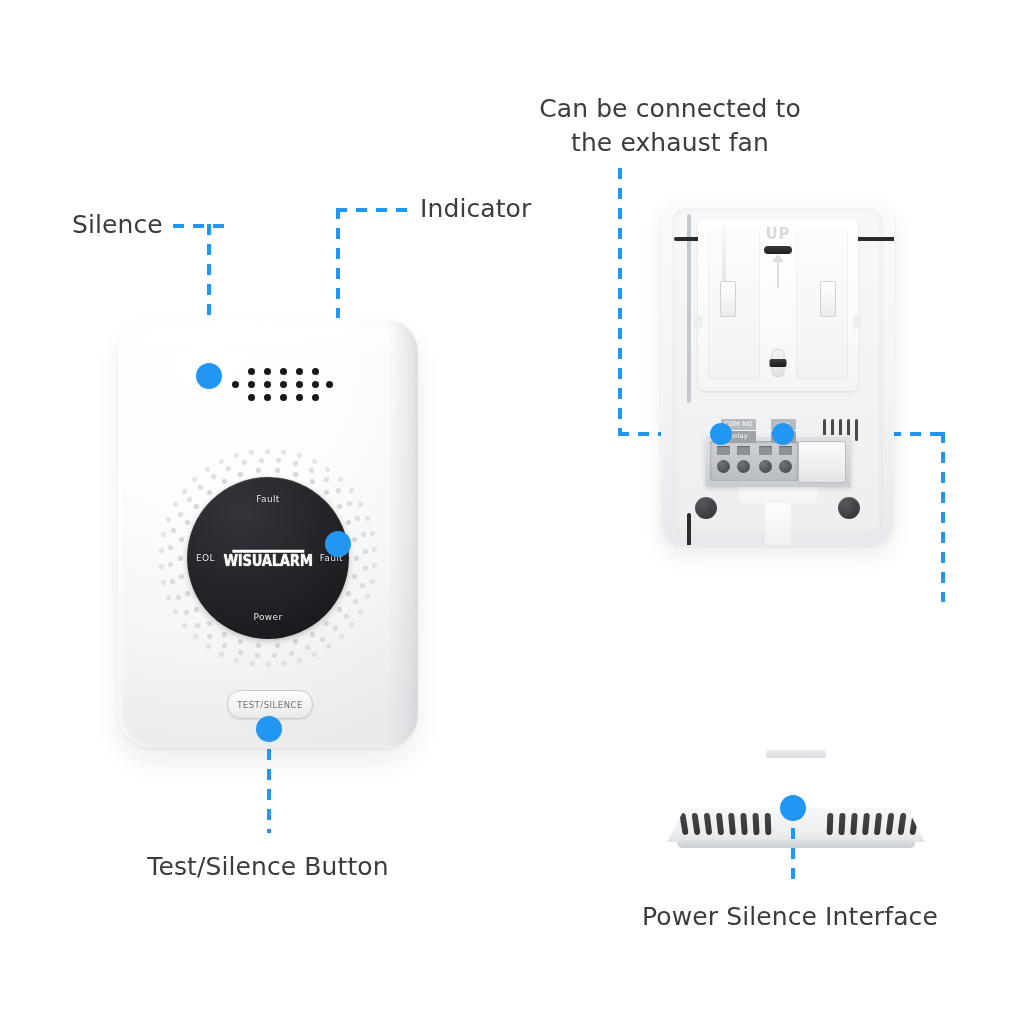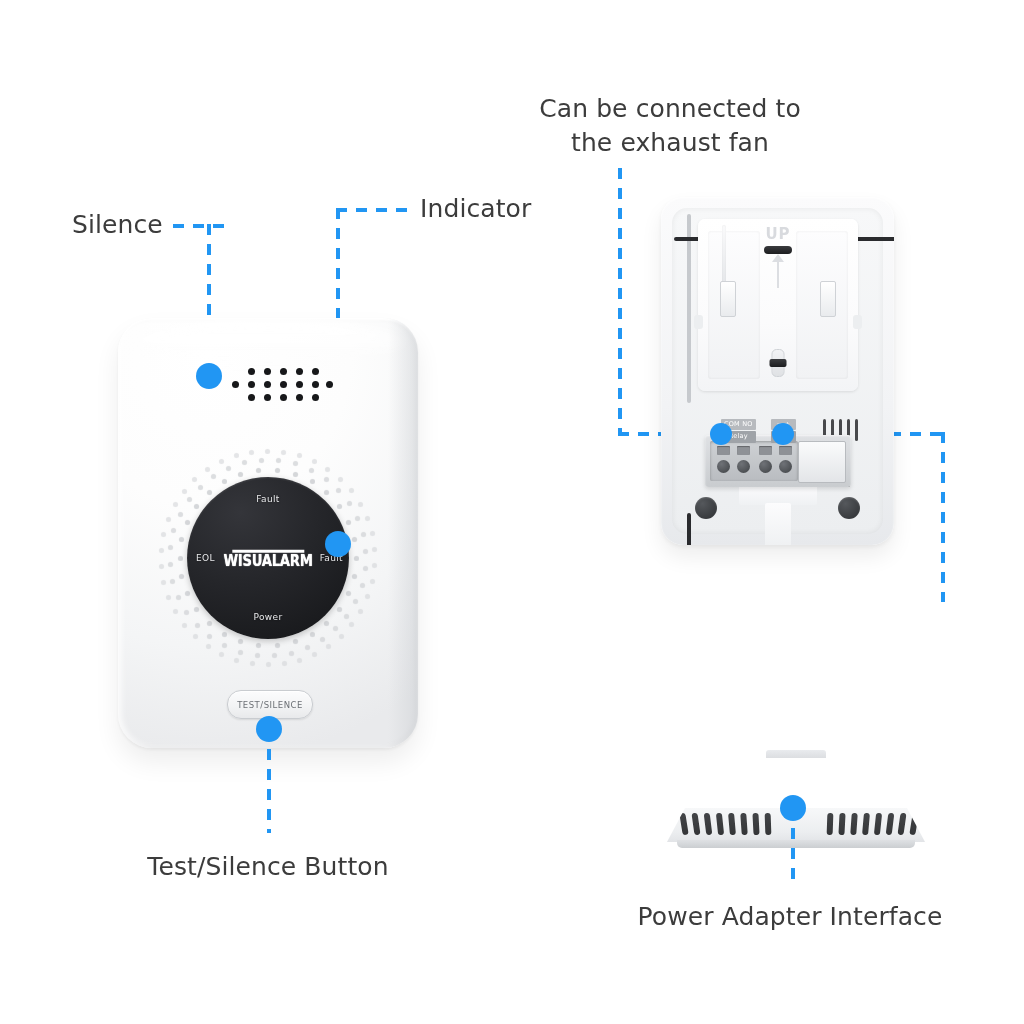--- a/index.html
+++ b/index.html
@@ -836,15 +836,15 @@
           <div class="fin" style="left: 220px; top: 5px; height: 22px; transform: rotate(7deg); opacity: 0.9;"></div>
           <div class="fin" style="left: 232px; top: 5px; height: 22px; transform: rotate(8deg); opacity: 0.9;"></div>
           <div class="fin" style="left: 244px; top: 5px; height: 22px; transform: rotate(9deg); opacity: 0.9;"></div>
         </div>
     </div>
     <div class="side-base"></div>
   </div>
 
   <div class="dot" style="left:780px; top:795px;"></div>
   <div class="dash-v" style="left:791px; top:808px; height:76px;"></div>
-  <div class="callout center" style="left:590px; top:900px; width:400px;">Power Adapter Interface</div>
+  <div class="callout center" style="left:590px; top:900px; width:400px;">Power Silence Interface</div>
 
 </div>
 
 </body></html>

